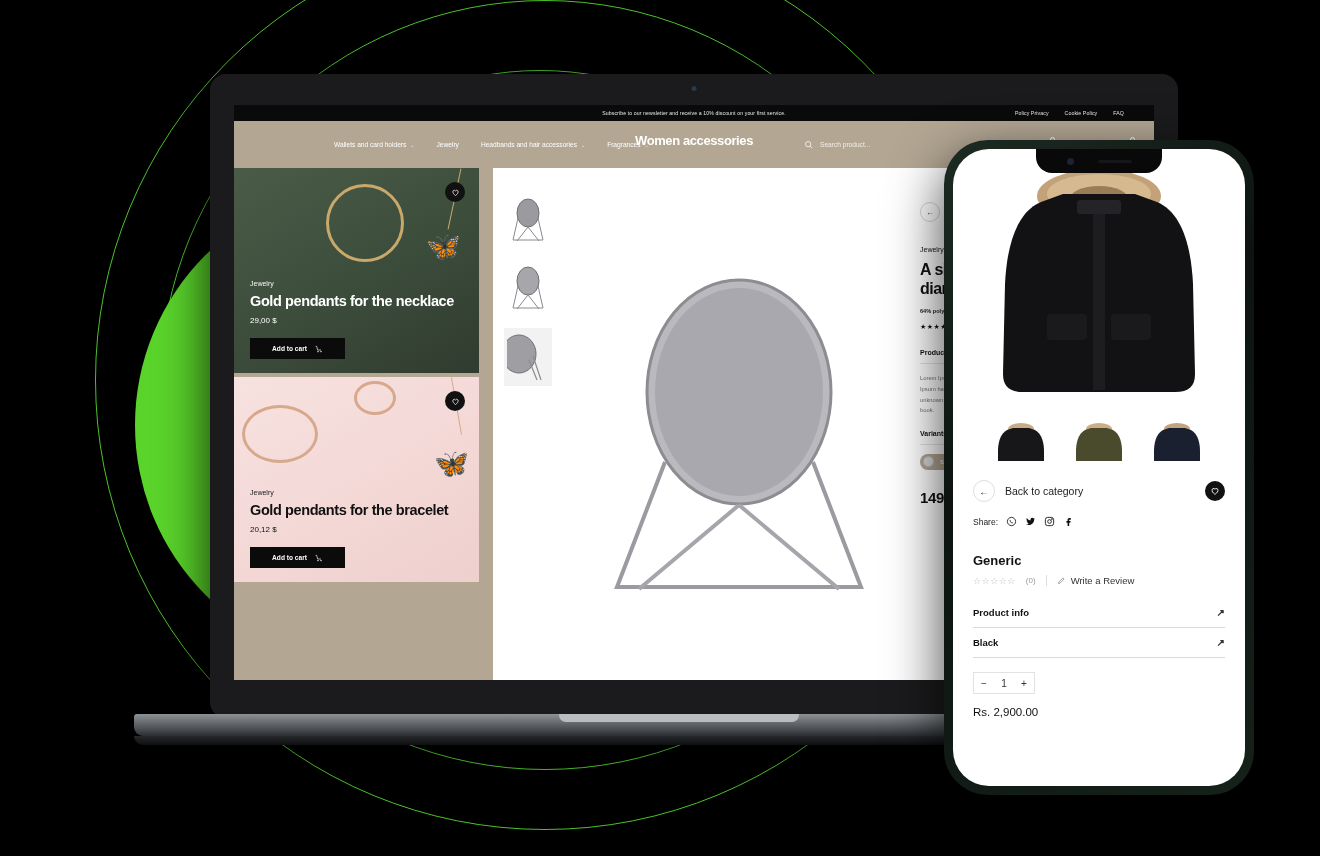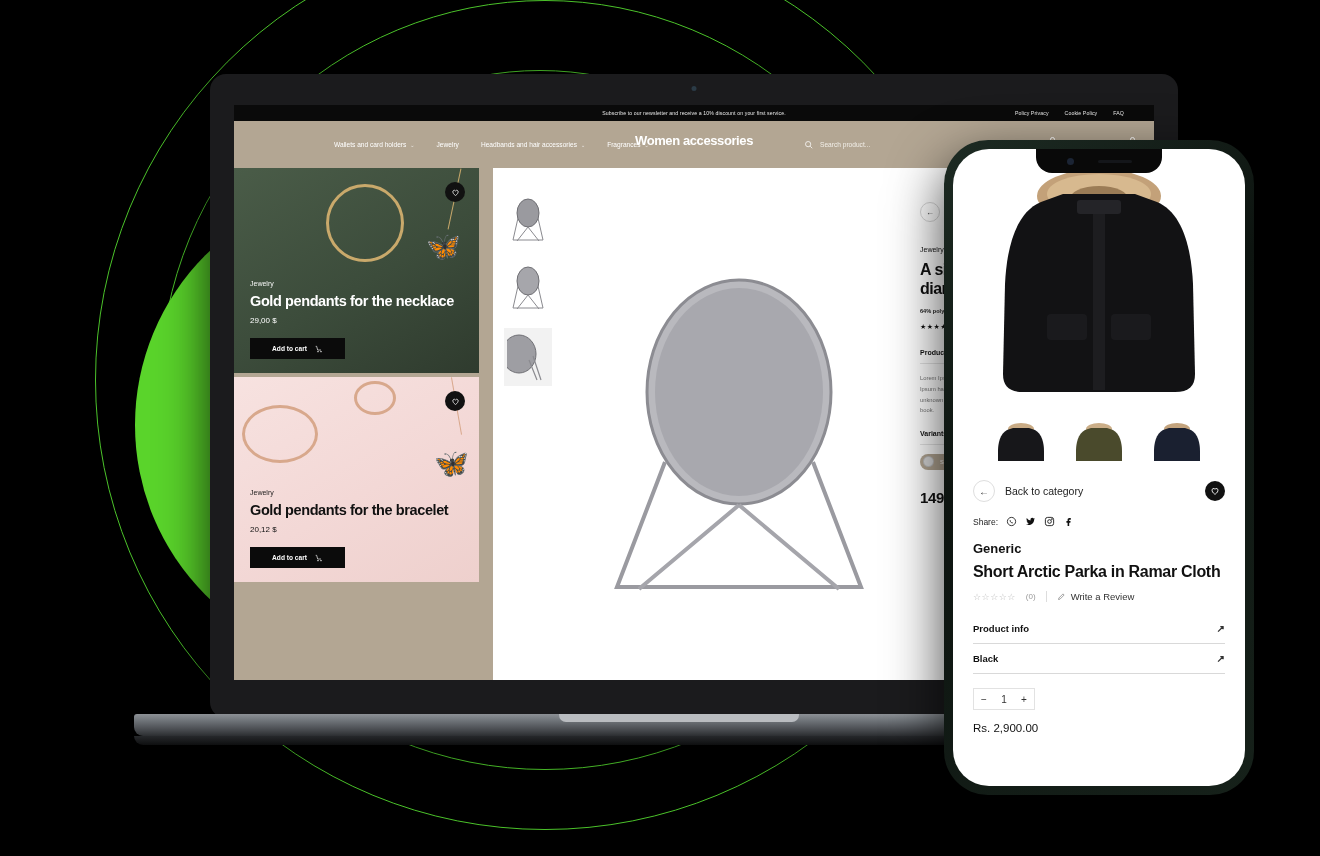--- a/index.html
+++ b/index.html
@@ -171,21 +171,21 @@
   .notch-speaker { width:34px; height:3px; border-radius:2px; background:#14161a; }
   .phone-hero { height: 265px; display:flex; align-items:center; justify-content:center; padding-top: 14px; }
   .phone-thumbs { display:flex; justify-content:center; gap: 22px; padding: 6px 0 14px; }
   .p-thumb { width: 56px; height: 46px; display:flex; align-items:center; justify-content:center; }
   .phone-body { padding: 0 20px; }
   .p-back-row { display:flex; align-items:center; justify-content:space-between; margin-bottom: 14px; }
   .p-back-left { display:flex; align-items:center; gap:10px; }
   .p-back-circle { width:22px; height:22px; border-radius:50%; border:1px solid #dedede; display:flex; align-items:center; justify-content:center; font-size:10px; color:#333; cursor:pointer;}
   .p-back-label { font-size: 10.5px; color:#222; }
   .p-fav { width:20px; height:20px; border-radius:50%; background:#111; color:#fff; display:flex; align-items:center; justify-content:center; font-size:10px; cursor:pointer;}
-  .share-row { display:flex; align-items:center; gap:8px; margin-bottom: 14px; }
+  .share-row { display:flex; align-items:center; gap:8px; margin-bottom: 26px; }
   .share-label { font-size: 8.5px; color:#222; }
   .share-ico { font-size: 10px; color:#111; cursor:pointer; display:inline-flex; }
   .p-brand { font-size: 13px; font-weight:700; color:#111; margin-bottom: 7px; }
   .p-title { font-size: 16px; font-weight:700; color:#111; letter-spacing:-.3px; margin-bottom: 10px; }
   .p-rate-row { display:flex; align-items:center; gap:10px; margin-bottom: 12px; }
   .p-stars { color:#bdbdbd; font-size: 9px; letter-spacing:.5px; }
   .p-count { font-size: 8px; color:#999; }
   .p-sep { width:1px; height:11px; background:#ddd; }
   .p-write { font-size: 9.5px; color:#333; display:flex; align-items:center; gap:5px; cursor:pointer; }
   .p-row {
@@ -486,21 +486,20 @@
               </svg>
             </span>
             <span class="share-ico">
               <svg width="11" height="11" viewBox="0 0 24 24" fill="#111">
                 <path d="M14 8h3V4.5h-3c-2.5 0-4 1.6-4 4.2V11H7.5v3.5H10V22h3.5v-7.5H16l.5-3.5H13.5V9c0-.7.3-1 .5-1z"></path>
               </svg>
             </span>
           </div>
 
           <div class="p-brand">Generic</div>
-          <div class="p-title">Short Arctic Parka in Ramar Cloth</div>
 
           <div class="p-rate-row">
             <span class="p-stars">☆☆☆☆☆</span>
             <span class="p-count">(0)</span>
             <span class="p-sep"></span>
             <span class="p-write">
               <svg width="9" height="9" viewBox="0 0 24 24" fill="none" stroke="#888" stroke-width="2">
                 <path d="M4 20l4-1 11-11-3-3L5 16z"></path>
               </svg>
               <span>Write a Review</span>

